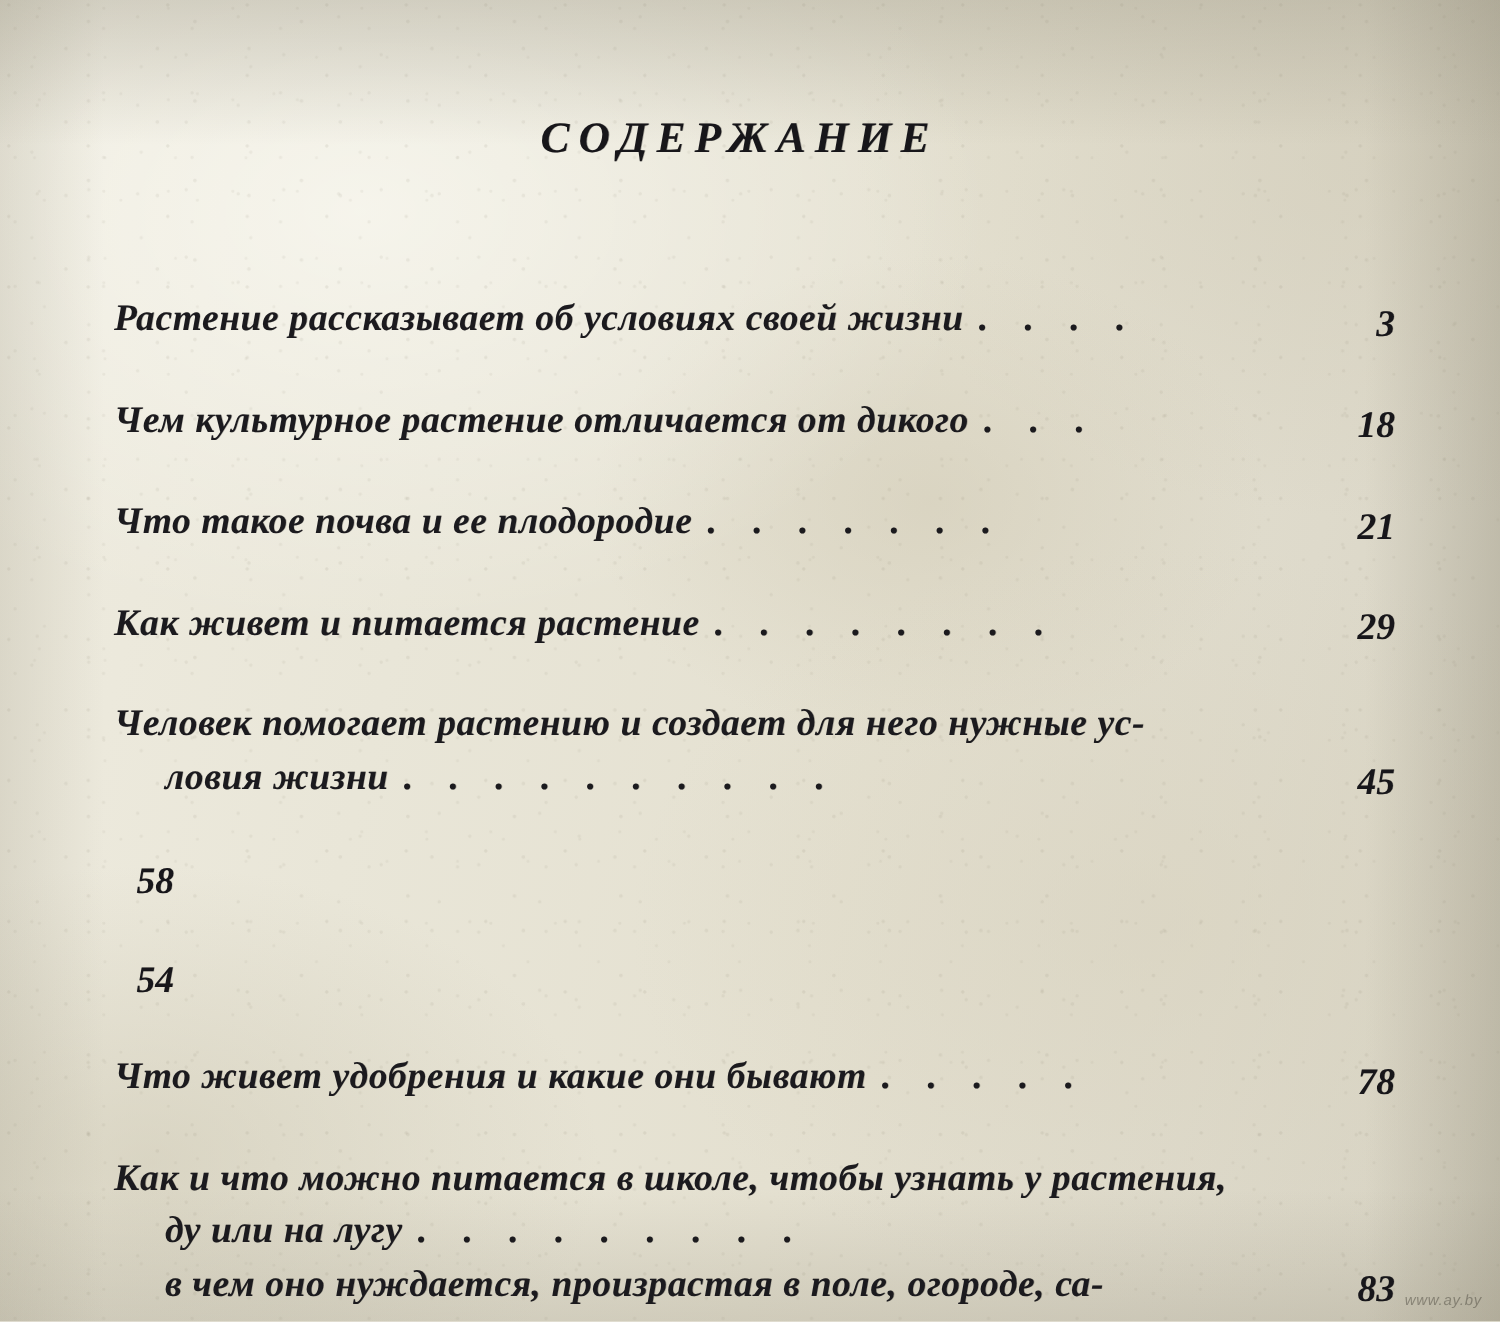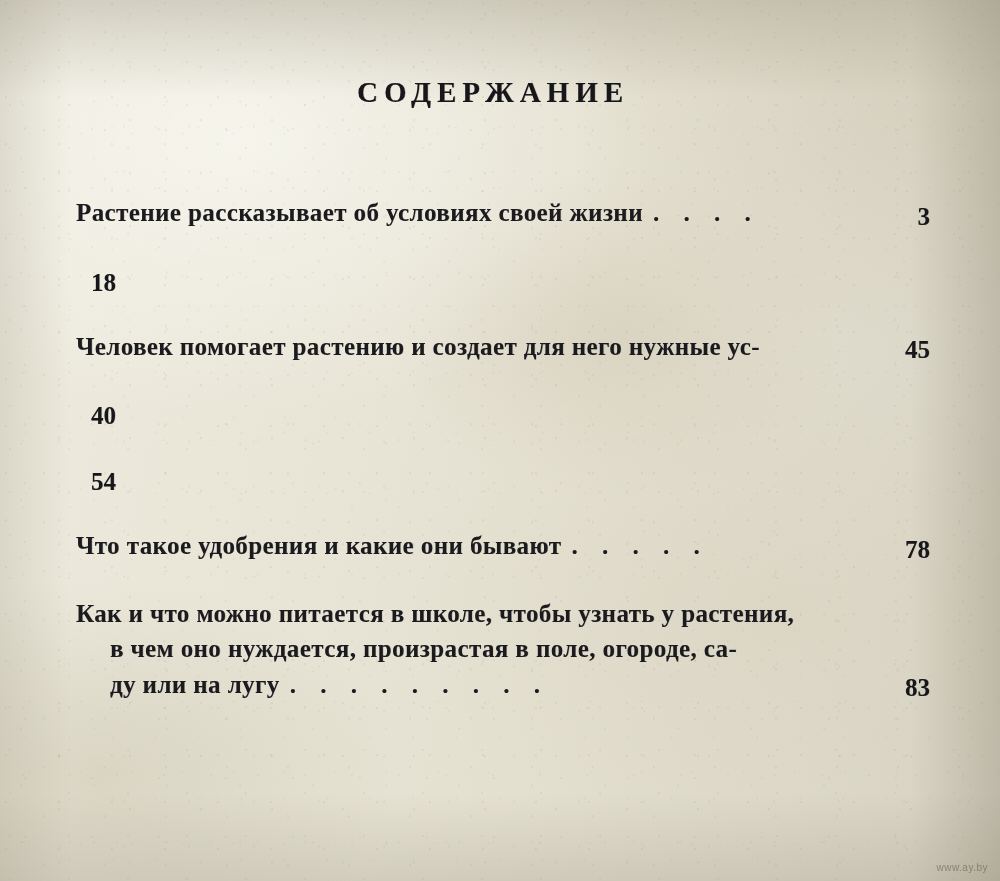--- a/index.html
+++ b/index.html
@@ -22,20 +22,21 @@
     background-color: #e8e5d9;
     background-image:
       radial-gradient(ellipse 60% 45% at 24% 16%, rgba(255,255,250,0.55), rgba(255,255,250,0) 70%),
       radial-gradient(ellipse 50% 40% at 78% 70%, rgba(216,210,190,0.55), rgba(216,210,190,0) 72%),
       radial-gradient(ellipse 30% 25% at 62% 38%, rgba(205,198,176,0.45), rgba(205,198,176,0) 75%),
       radial-gradient(ellipse 40% 30% at 10% 88%, rgba(200,194,172,0.5), rgba(200,194,172,0) 75%),
       radial-gradient(ellipse 45% 35% at 92% 12%, rgba(206,200,180,0.5), rgba(206,200,180,0) 78%),
       linear-gradient(103deg, #efece0 0%, #e9e6d8 30%, #e4e0d0 58%, #dedacb 80%, #d6d2c2 100%);
     box-sizing: border-box;
     overflow: hidden;
+    font-style: italic;
   }
 
   
   #grain {
     position: absolute;
     inset: 0;
     pointer-events: none;
     opacity: 0.55;
     background-image:
       radial-gradient(circle at 11% 7%, rgba(120,112,92,0.20) 0.8px, rgba(0,0,0,0) 1.4px),
@@ -164,45 +165,54 @@
     <div class="toc-title">СОДЕРЖАНИЕ</div>
 
     <ul class="toc-list">
 
       <li class="toc-entry">
         <span class="entry-text"><span>Растение рассказывает об условиях своей жизни</span><span class="leader">. . . .</span></span>
         <span class="entry-page">3</span>
       </li>
 
       <li class="toc-entry">
+        <span class="entry-text"><span>Чем культурное растение отличается от дикого</span><span class="leader">. . .</span></span>
         <span class="entry-page">18</span>
       </li>
 
-
+      <li class="toc-entry">
+        <span class="entry-text"><span>Что такое почва и ее плодородие</span><span class="leader">. . . . . . .</span></span>
+        <span class="entry-page">21</span>
+      </li>
+
+      <li class="toc-entry">
+        <span class="entry-text"><span>Как живет и питается растение</span><span class="leader">. . . . . . . .</span></span>
+        <span class="entry-page">29</span>
+      </li>
 
       <li class="toc-entry multiline">
-        <span class="entry-text"><span>Человек помогает растению и создает для него нужные ус-</span></span>
+        <span class="entry-text"><span>Человек помогает растению и создает для него нужные ус-</span><span class="second-line"><span>ловия жизни</span><span class="leader">. . . . . . . . . .</span></span></span>
         <span class="entry-page">45</span>
       </li>
 
       <li class="toc-entry">
-        <span class="entry-page">40</span>
+        <span class="entry-page">58</span>
       </li>
 
       <li class="toc-entry">
         <span class="entry-page">54</span>
       </li>
 
       <li class="toc-entry">
-        <span class="entry-text"><span>Что такое удобрения и какие они бывают</span><span class="leader">. . . . .</span></span>
+        <span class="entry-text"><span>Что живет удобрения и какие они бывают</span><span class="leader">. . . . .</span></span>
         <span class="entry-page">78</span>
       </li>
 
       <li class="toc-entry multiline">
-        <span class="entry-text"><span>Как и что можно питается в школе, чтобы узнать у растения,</span><span class="second-line">в чем оно нуждается, произрастая в поле, огороде, са-</span><span class="second-line"><span>ду или на лугу</span><span class="leader">. . . . . . . . .</span></span></span>
+        <span class="entry-text"><span>Как и что можно питается в школе, чтобы узнать у растения,</span><span class="second-line"><span>ду или на лугу</span><span class="leader">. . . . . . . . .</span></span><span class="second-line">в чем оно нуждается, произрастая в поле, огороде, са-</span></span>
         <span class="entry-page">83</span>
       </li>
 
     </ul>
   </div>
 
   <div class="watermark">www.ay.by</div>
 </div>
 
 </body></html>

